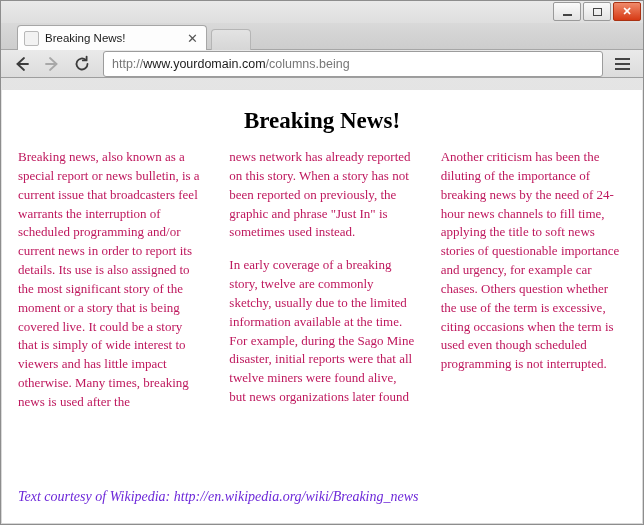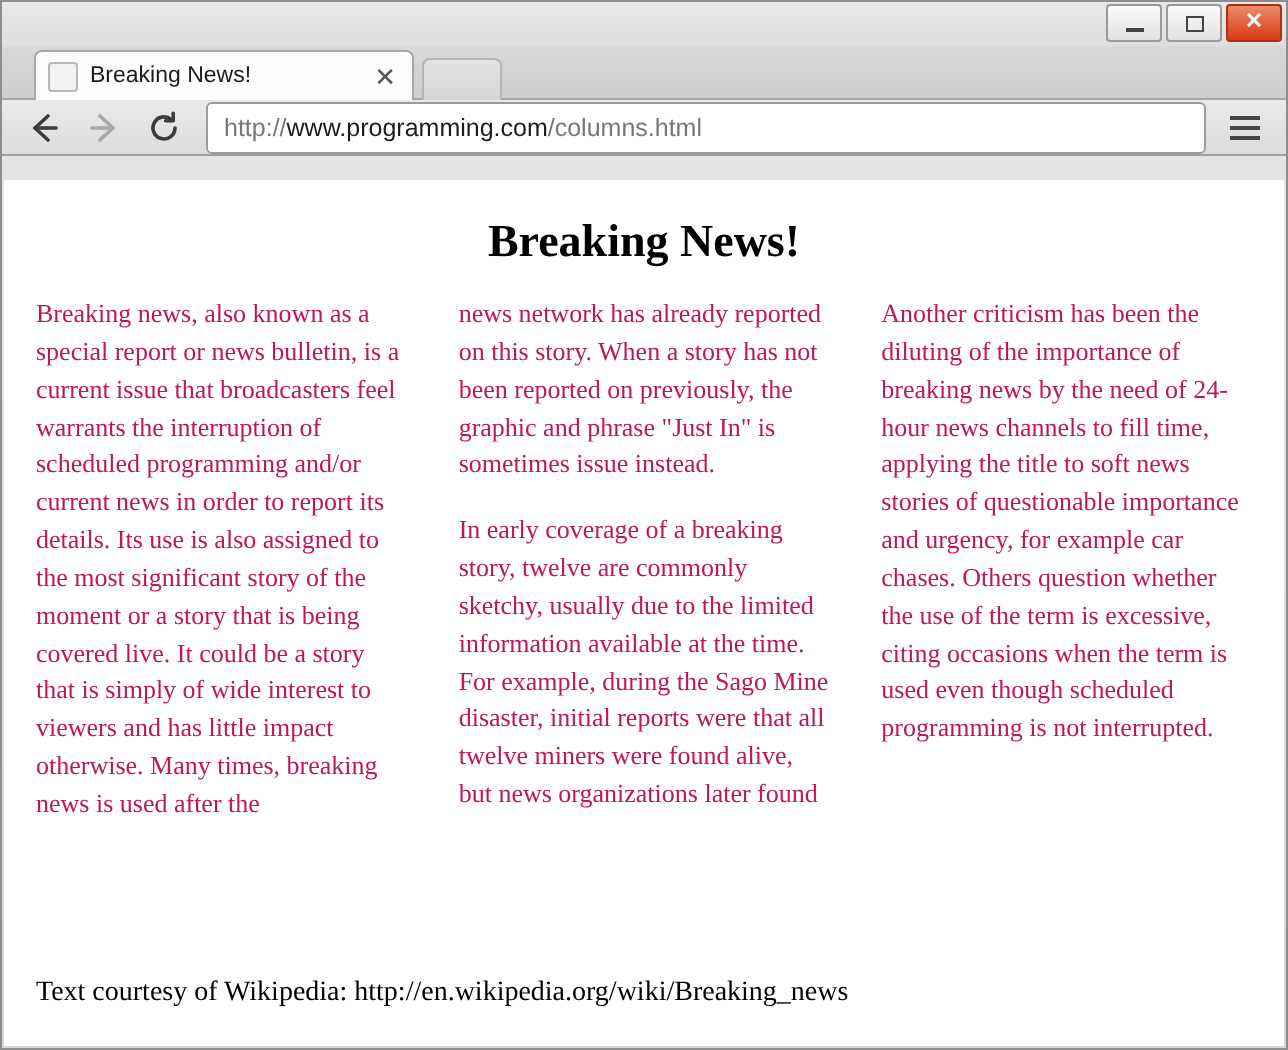--- a/index.html
+++ b/index.html
@@ -224,22 +224,23 @@
   }
   .column p {
     margin: 0 0 14px 0;
   }
   .footer-note {
     position: absolute;
     left: 16px;
     right: 16px;
     bottom: 18px;
     font-family: "Liberation Serif", serif;
+    font-style: italic;
     font-size: 14px;
-    color: #000000;
+    color: #6d28d9;
   }
 </style>
 </head>
 <body>
 
 <div class="browser-window">
 
   <div class="titlebar">
     <div class="window-controls">
       <div class="win-btn">
@@ -278,40 +279,40 @@
     </div>
     <div class="nav-icon">
       <svg width="18" height="18" viewBox="0 0 18 18" aria-hidden="true">
         <path d="M14.5 9 A5.5 5.5 0 1 1 12.6 4.8" fill="none" stroke="currentColor" stroke-width="1.8" stroke-linecap="round"></path>
         <path d="M13.6 1.6 L13.6 5.4 L9.8 5.4" fill="none" stroke="currentColor" stroke-width="1.8" stroke-linecap="round" stroke-linejoin="round"></path>
       </svg>
     </div>
 
     <div class="urlbar">
       <span>http://</span>
-        <span class="url-host">www.programming.com</span>
-        <span>/columns.html</span>
+        <span class="url-host">www.yourdomain.com</span>
+        <span>/columns.being</span>
     </div>
 
     <div class="menu-btn">
       <span></span>
       <span></span>
       <span></span>
     </div>
   </div>
 
   <div class="content">
     <h1 class="page-heading">Breaking News!</h1>
 
     <div class="columns">
       <div class="column">
         <p>Breaking news, also known as a special report or news bulletin, is a current issue that broadcasters feel warrants the interruption of scheduled programming and/or current news in order to report its details. Its use is also assigned to the most significant story of the moment or a story that is being covered live. It could be a story that is simply of wide interest to viewers and has little impact otherwise. Many times, breaking news is used after the</p>
       </div>
       <div class="column">
-        <p>news network has already reported on this story. When a story has not been reported on previously, the graphic and phrase "Just In" is sometimes issue instead.</p>
+        <p>news network has already reported on this story. When a story has not been reported on previously, the graphic and phrase "Just In" is sometimes used instead.</p>
         <p>In early coverage of a breaking story, twelve are commonly sketchy, usually due to the limited information available at the time. For example, during the Sago Mine disaster, initial reports were that all twelve miners were found alive, but news organizations later found</p>
       </div>
       <div class="column">
         <p>Another criticism has been the diluting of the importance of breaking news by the need of 24-hour news channels to fill time, applying the title to soft news stories of questionable importance and urgency, for example car chases. Others question whether the use of the term is excessive, citing occasions when the term is used even though scheduled programming is not interrupted.</p>
       </div>
     </div>
 
     <div class="footer-note">Text courtesy of Wikipedia: http://en.wikipedia.org/wiki/Breaking_news</div>
   </div>
 

